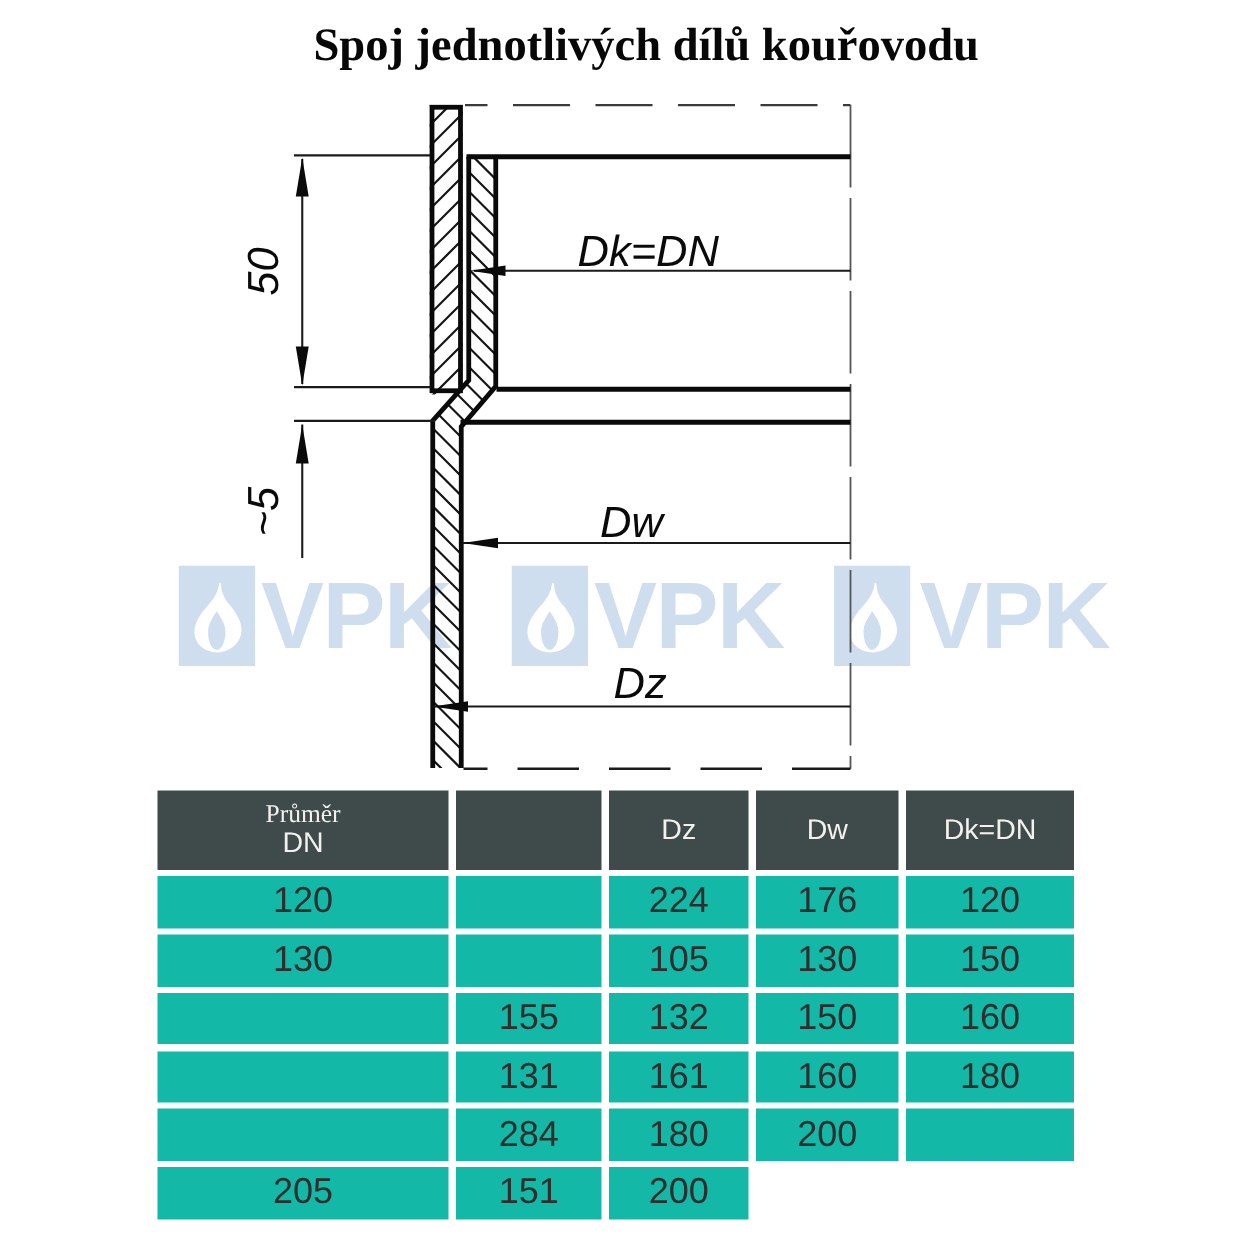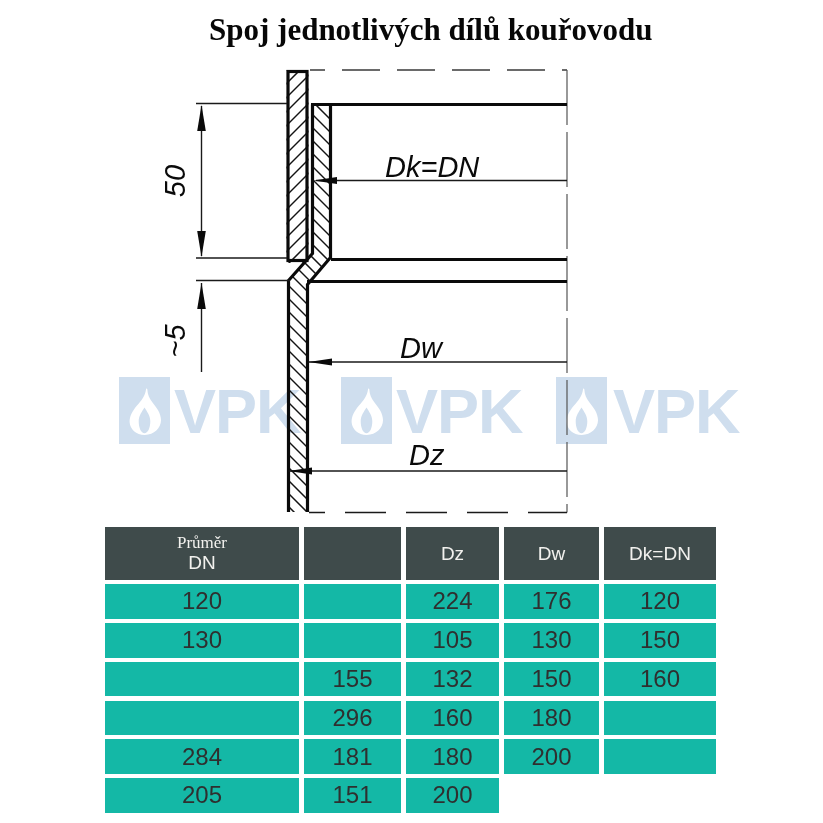--- a/index.html
+++ b/index.html
@@ -150,27 +150,27 @@
     <div class="c">130</div>
 
   <div class="c">150</div>
     <div class="c"></div>
     <div class="c">155</div>
     <div class="c">132</div>
     <div class="c">150</div>
 
   <div class="c">160</div>
     <div class="c"></div>
-    <div class="c">296</div>
+    <div class="c">131</div>
+    <div class="c">161</div>
     <div class="c">160</div>
 
   <div class="c">180</div>
     <div class="c"></div>
     <div class="c">284</div>
-    <div class="c">181</div>
     <div class="c">180</div>
 
   <div class="c">200</div>
     <div class="c"></div>
     <div class="c">205</div>
     <div class="c">151</div>
     <div class="c">200</div>
 </div>
 
 </body></html>

